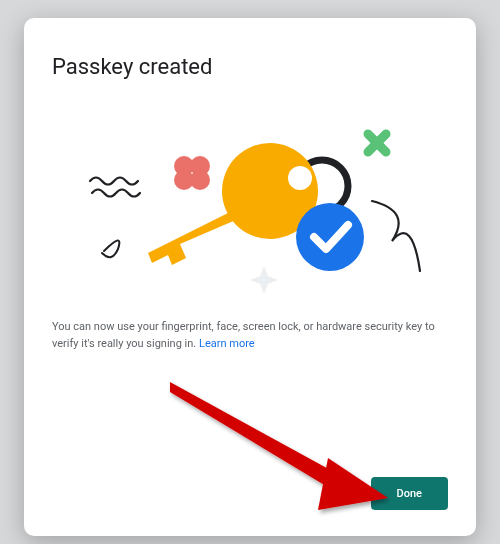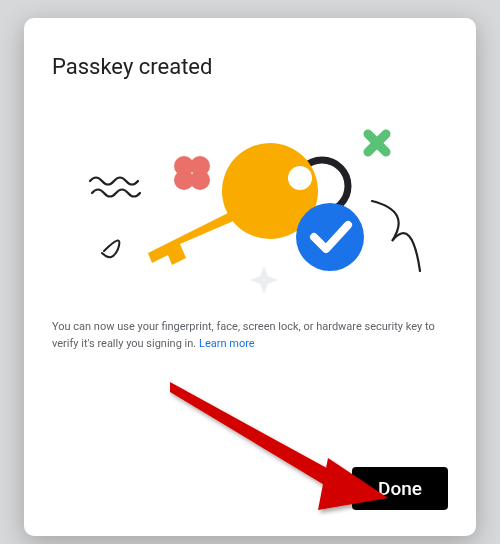--- a/index.html
+++ b/index.html
@@ -39,23 +39,23 @@
   }
   .learn-more {
     color: #1a73e8; text-decoration: none; cursor: pointer;
   }
   .footer {
     margin-top: auto;
     display: flex; justify-content: flex-end;
     padding-top: 20px;
   }
   .done-btn {
-    background: #000000; color: #fff;
+    background: #0f766e; color: #fff;
     border: none; border-radius: 4px;
-    font-size: 19px; font-weight: 500;
+    font-size: 11px; font-weight: 500;
     padding: 10px 26px;
     cursor: pointer;
     font-family: inherit;
   }
   .arrow-overlay {
     position: absolute;
     left: 150px; top: 370px;
     width: 260px; height: 150px;
     pointer-events: none;
   }

